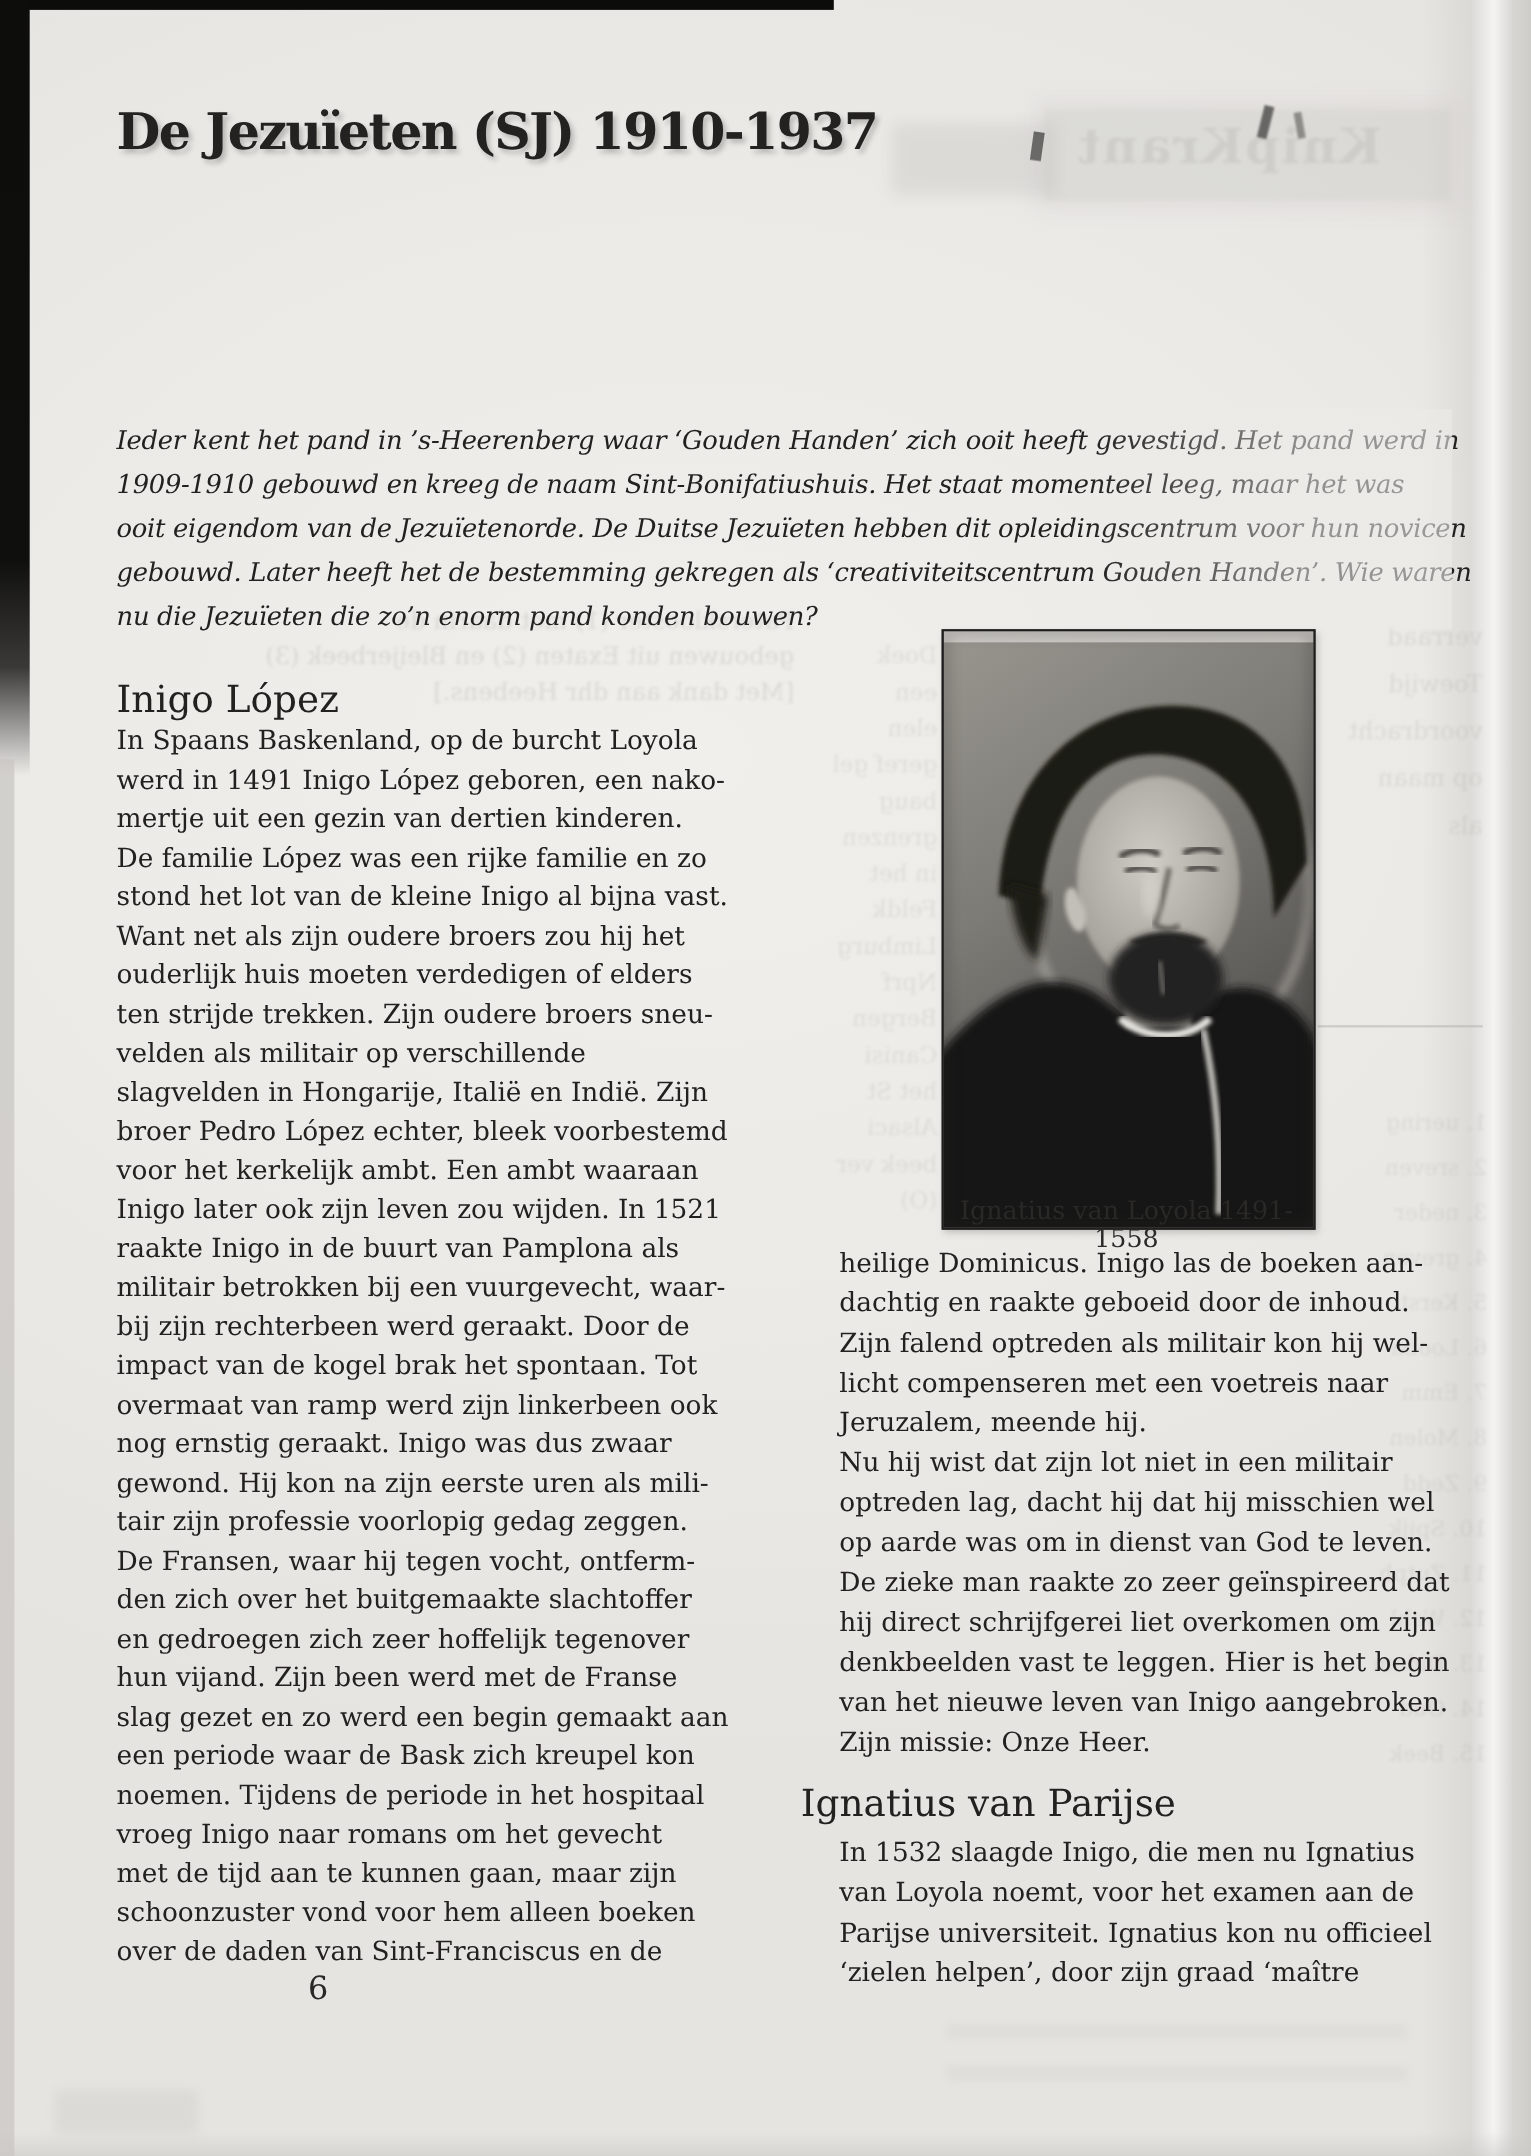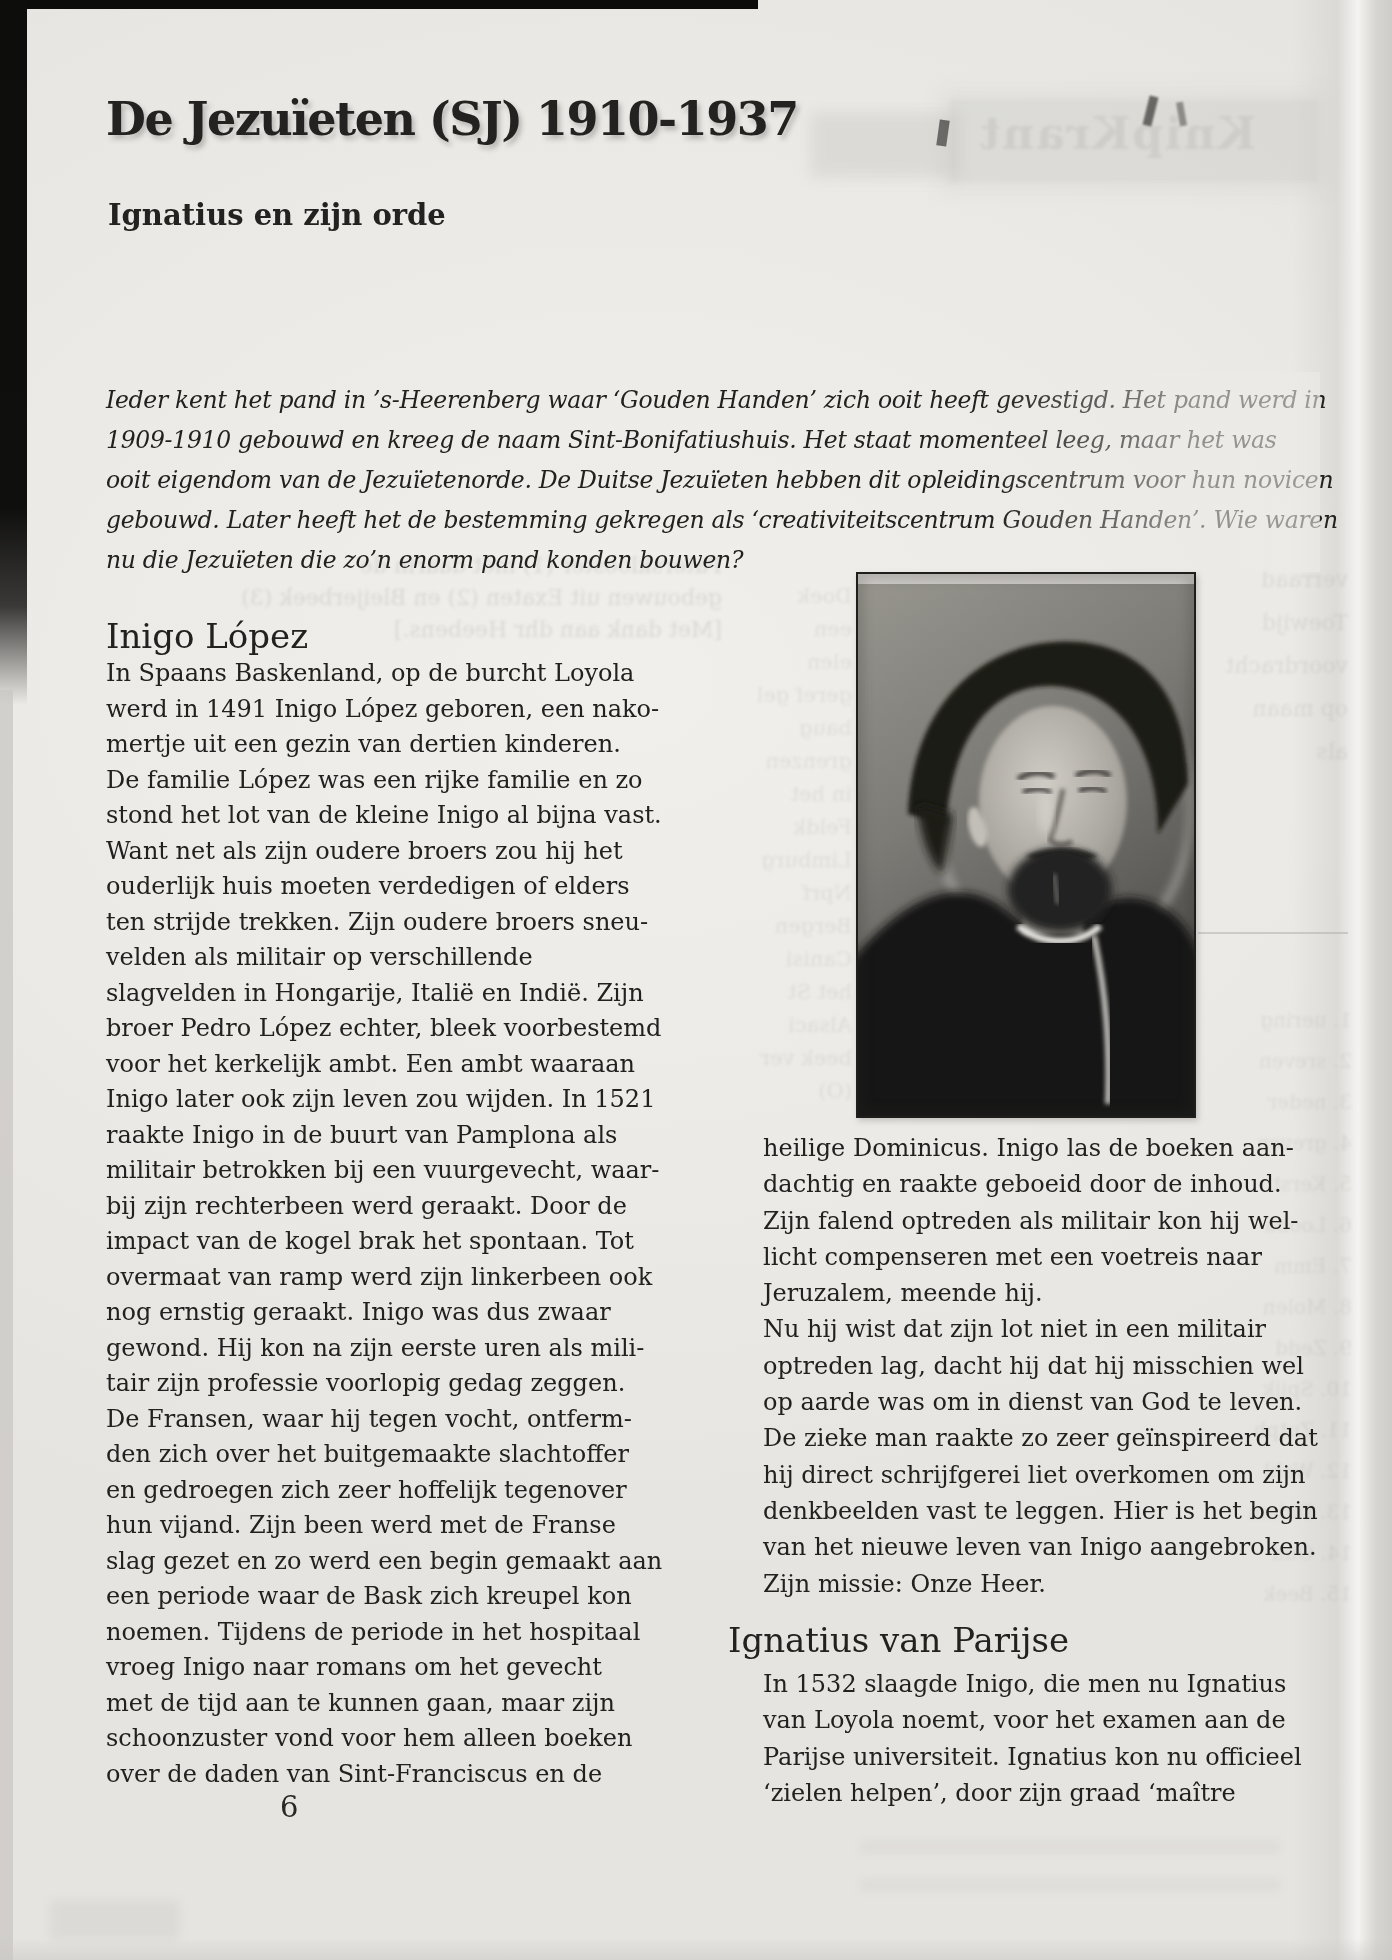--- a/index.html
+++ b/index.html
@@ -121,21 +121,20 @@
 10. Spijk
 11. Zutph
 12. Wehl
 13. Didam
 14. Oud
 15. Beek</div>
   <div class="abs ghost-botright"></div>
   <div class="abs ghost-botleft"></div>
 
   <h1 class="abs title" style="margin:0;">De Jezuïeten (SJ) 1910-1937</h1>
-  <h2 class="abs subtitle" style="margin:0;">Ignatius en zijn orde</h2>
 
   <div class="abs intro">Ieder kent het pand in ’s-Heerenberg waar ‘Gouden Handen’ zich ooit heeft gevestigd. Het pand werd in
 1909-1910 gebouwd en kreeg de naam Sint-Bonifatiushuis. Het staat momenteel leeg, maar het was
 ooit eigendom van de Jezuïetenorde. De Duitse Jezuïeten hebben dit opleidingscentrum voor hun novicen
 gebouwd. Later heeft het de bestemming gekregen als ‘creativiteitscentrum Gouden Handen’. Wie waren
 nu die Jezuïeten die zo’n enorm pand konden bouwen?</div>
   <div class="abs intro-fade"></div>
 
   <h3 class="abs col-heading left-heading" style="margin:0;">Inigo López</h3>
   <div class="abs body-text left-body">In Spaans Baskenland, op de burcht Loyola
@@ -221,20 +220,21 @@
       <path d="M168,282 C190,272 222,272 240,282 C225,292 185,292 168,282 Z" fill="#272523" filter="url(#b2)"></path>
       <ellipse cx="202" cy="316" rx="52" ry="42" fill="#242220" filter="url(#b4)"></ellipse>
       <path d="M196,300 L200,330" stroke="#8a8781" stroke-width="4" opacity="0.7" filter="url(#b2)"></path>
 
       <path d="M160,352 C185,372 220,372 242,352" stroke="#e6e4df" stroke-width="7" fill="none" filter="url(#b2)"></path>
       <path d="M236,362 C248,420 252,470 250,530" stroke="#dcdad4" stroke-width="6" fill="none" opacity="0.85" filter="url(#b2)"></path>
 
       <rect x="0" y="0" width="336" height="542" fill="none" stroke="#2b2a28" stroke-width="10" opacity="0.25" filter="url(#b6)"></rect>
     </svg>
   </div>
+  <div class="abs caption">Ignatius van Loyola 1491-1558</div>
 
   <div class="abs body-text lh36 right-body1">heilige Dominicus. Inigo las de boeken aan-
 dachtig en raakte geboeid door de inhoud.
 Zijn falend optreden als militair kon hij wel-
 licht compenseren met een voetreis naar
 Jeruzalem, meende hij.
 Nu hij wist dat zijn lot niet in een militair
 optreden lag, dacht hij dat hij misschien wel
 op aarde was om in dienst van God te leven.
 De zieke man raakte zo zeer geïnspireerd dat

